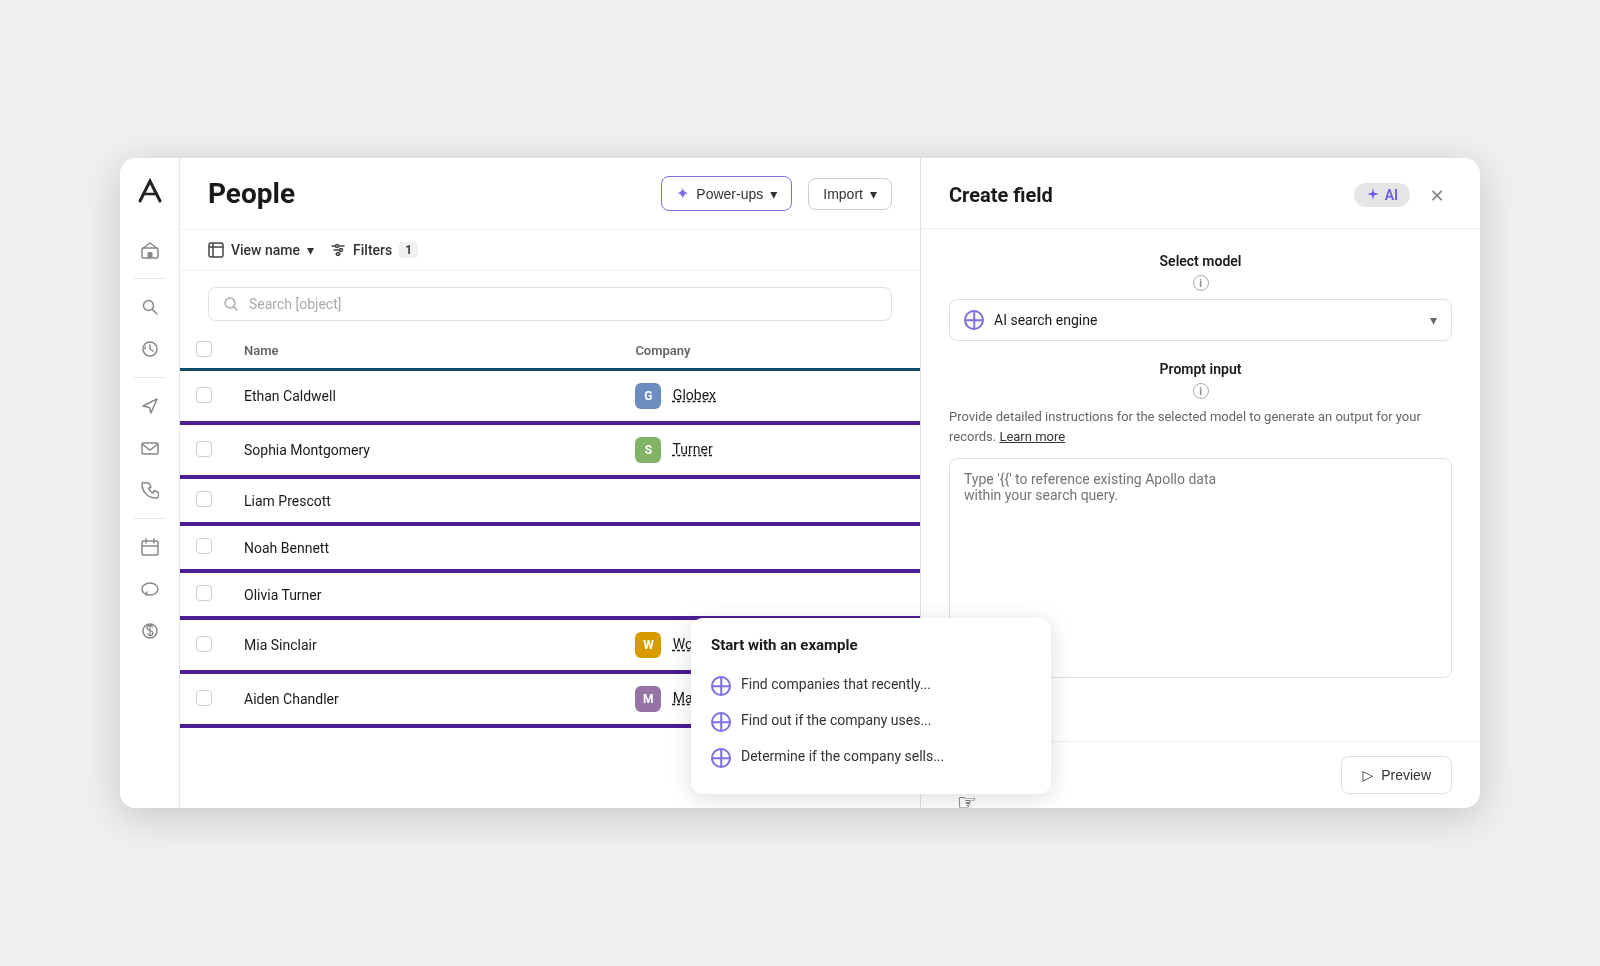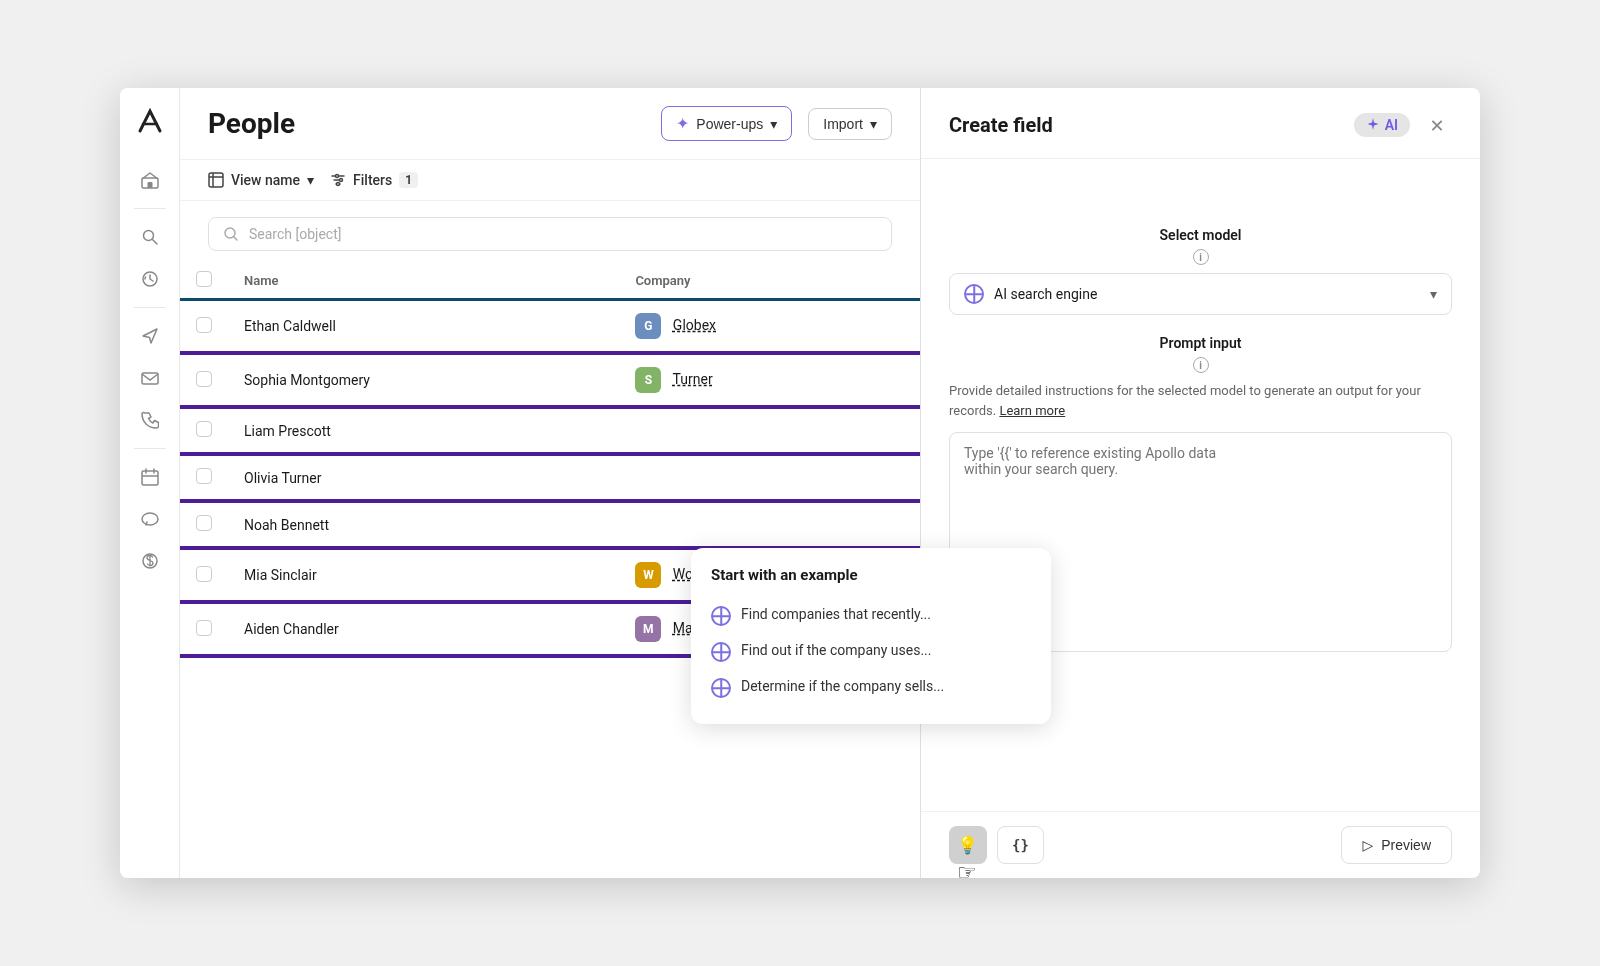--- a/index.html
+++ b/index.html
@@ -8,23 +8,23 @@
       background: #f0f0f0;
       display: flex;
       align-items: center;
       justify-content: center;
       min-height: 100vh;
       padding: 20px;
     }
 
     .app-container {
       width: 1360px;
-      height: 790px;
-      background: #fff;
-      border-radius: 8px;
+      height: 650px;
+      background: #fff;
+      border-radius: 16px;
       box-shadow: 0 8px 40px rgba(0,0,0,0.18);
       display: flex;
       overflow: hidden;
       position: relative;
     }
 
     
     .sidebar {
       width: 60px;
       background: #fff;
@@ -665,29 +665,29 @@
             <tr>
       <td><input type="checkbox" class="checkbox" style=""></td>
       <td>Liam Prescott</td>
       <td>
         
         
       </td>
     </tr>
             <tr>
       <td><input type="checkbox" class="checkbox" style=""></td>
-      <td>Olivia Turner</td>
+      <td>Noah Bennett</td>
       <td>
         
         
       </td>
     </tr>
             <tr>
       <td><input type="checkbox" class="checkbox" style=""></td>
-      <td>Noah Bennett</td>
+      <td>Olivia Turner</td>
       <td>
         
         
       </td>
     </tr>
             <tr>
       <td><input type="checkbox" class="checkbox" style=""></td>
       <td>Mia Sinclair</td>
       <td>
         <span class="company-avatar" style="background:#d79b00">W</span>
@@ -700,21 +700,21 @@
       <td>
         <span class="company-avatar" style="background:#9673a6">M</span>
         <span class="company-name">Massive</span>
       </td>
     </tr>
           </tbody>
       </table>
     </div>
   </div>
 
-  <div class="right-panel" style="position:relative;gap:44px;">
+  <div class="right-panel" style="position:relative;">
     <div class="panel-header">
       <span class="panel-title">Create field</span>
       <div class="ai-badge">
         <svg width="14" height="14" viewBox="0 0 14 14" fill="none">
           <path d="M7 1L8 5.5L12.5 7L8 8.5L7 13L6 8.5L1.5 7L6 5.5L7 1Z" fill="#6c5ce7"></path>
         </svg>
         <span>AI</span>
       </div>
       <div class="close-btn">✕</div>
     </div>

